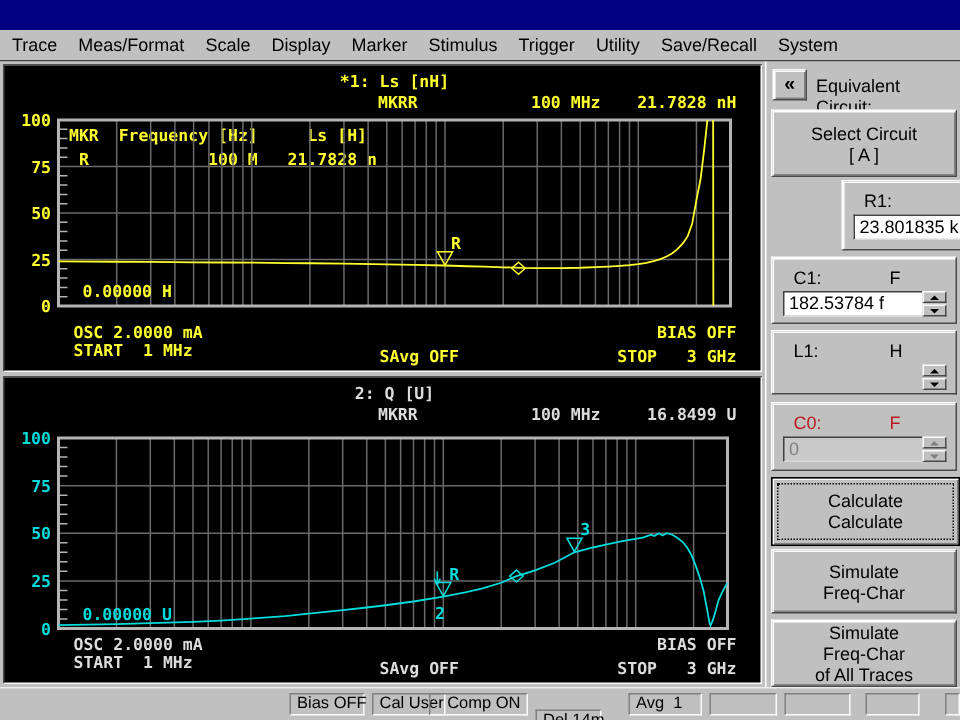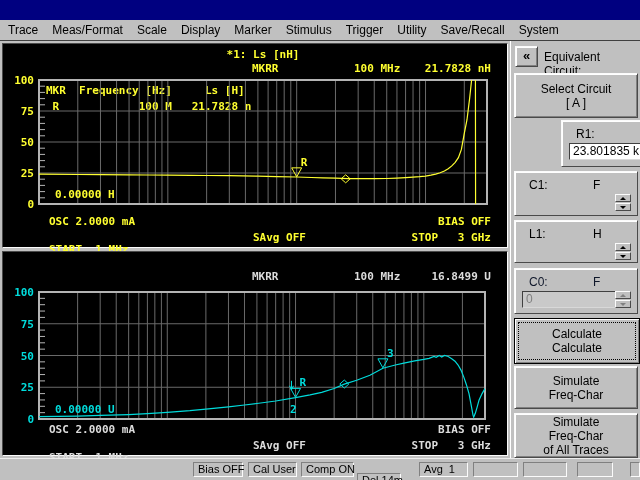--- a/index.html
+++ b/index.html
@@ -26,21 +26,21 @@
   .panel-0 .ctext{color:#ffff30;}
   .panel-1 .ctext{color:#dcdcdc;}
   .c-title{left:36px;width:448px;top:5px;text-align:center;}
   .r-mkr{left:249px;top:19px;}
   .r-freq{left:351px;top:19px;}
   .r-val{left:336px;width:152px;top:19px;text-align:right;}
   .mt-h{left:43px;top:41px;}
   .mt-r{left:43px;top:57px;}
   .f-osc{left:46px;top:172px;}
   .f-bias{left:336px;width:152px;top:172px;text-align:right;}
-  .f-start{left:46px;top:200px;}
+  .f-start{left:46px;top:184px;}
   .f-savg{left:250px;top:188px;}
   .f-stop{left:336px;width:152px;top:188px;text-align:right;}
   
   #sidebar{position:absolute;left:510px;top:41px;width:130px;height:417px;background:#c0c0c0;
            border-left:1px solid #fff;box-sizing:border-box;}
   .raised{background:#c0c0c0;border:1px solid;border-color:#fbfbfb #4a4a4a #4a4a4a #fbfbfb;
           box-shadow:inset 1px 1px 0 #fff, inset -1px -1px 0 #808080;box-sizing:border-box;}
   #collapse-btn{position:absolute;left:4px;top:5px;width:23px;height:21px;
                 font:bold 13px "Liberation Sans",sans-serif;text-align:center;line-height:18px;padding:0;cursor:default;}
   #sb-header{position:absolute;left:33px;top:9px;font:12px "Liberation Sans",sans-serif;color:#000;}
@@ -61,21 +61,21 @@
            border:1px solid;border-color:#404040 #d8d8d8 #d8d8d8 #404040;
            font:12px "Liberation Sans",sans-serif;padding:0 3px;line-height:15px;overflow:hidden;}
   .spin{position:absolute;left:100px;top:22px;width:16px;height:17px;}
   .spin-up,.spin-dn{position:absolute;left:0;width:16px;height:8px;background:#c0c0c0;
            border:1px solid;border-color:#fbfbfb #4a4a4a #4a4a4a #fbfbfb;box-sizing:border-box;}
   .spin-up{top:0;} .spin-dn{top:9px;}
   .spin-up::after{content:"";position:absolute;left:4px;top:2px;border-left:3px solid transparent;
            border-right:3px solid transparent;border-bottom:3px solid #000;}
   .spin-dn::after{content:"";position:absolute;left:4px;top:2px;border-left:3px solid transparent;
            border-right:3px solid transparent;border-top:3px solid #000;}
-  .disabled .g-name,.disabled .g-unit{color:#0f172a;}
+  .disabled .g-name,.disabled .g-unit{color:#b91c1c;}
   .disabled .g-input{background:#c9c9c9;color:#808080;}
   .disabled .spin-up::after{border-bottom-color:#808080;}
   .disabled .spin-dn::after{border-top-color:#808080;}
   #btn-calc{top:277px;height:44px;border:1px solid #000;box-shadow:inset 1px 1px 0 #fff, inset -1px -1px 0 #808080;}
   #btn-calc::before{content:"";position:absolute;left:3px;top:3px;right:3px;bottom:3px;border:1px dotted #000;}
   #btn-sim1{top:325px;height:43px;}
   #btn-sim2{top:372px;height:45px;}
   
   #status-bar{position:absolute;left:0;top:458px;width:640px;height:22px;background:#c0c0c0;
               border-top:1px solid #ececec;box-sizing:border-box;}
@@ -176,20 +176,21 @@
           <rect x="36" y="36" width="448" height="124"></rect>
         </clipPath>
         <polyline points="36.0,130.2 74.8,130.5 97.5,130.6 126.1,130.9 144.9,131.0 164.8,131.1 187.5,131.4 203.6,131.5 226.3,131.7 254.9,132.2 273.7,132.6 293.7,133.0 308.4,133.5 320.0,133.8 332.5,134.2 345.0,134.6 355.2,134.7 371.3,134.7 383.7,134.5 393.9,134.1 402.6,133.7 410.0,133.2 416.6,132.7 422.5,132.1 427.9,131.2 432.7,130.1 437.2,128.8 441.4,127.0 445.2,124.8 448.8,121.9 452.2,118.3 455.4,113.6 458.4,105.4 461.3,89.3 464.0,75.7 466.6,54.6 468.6,36.0 469.6,17.4 472.4,17.4 472.6,178.6" fill="none" stroke="#ffff30" stroke-width="1.2" clip-path="url(#clip0)"></polyline>
         <polygon points="288.6844275372383,123.844 298.6844275372383,123.844 293.6844275372383,132.844" fill="none" stroke="#ffff30" stroke-width="1"></polygon>
         <text x="297.6844275372383" y="121.844" fill="#ffff30" font-family="&quot;DejaVu Sans Mono&quot;,monospace" font-size="11" font-weight="bold">R</text>
         <polygon points="342.67168561907715,130.828 347.17168561907715,134.828 342.67168561907715,138.828 338.17168561907715,134.828" fill="none" stroke="#ffff30" stroke-width="1"></polygon>
       </svg>
     </div>
 
   <div class="panel panel-1" id="panel-1">
+    <div class="ov ctext c-title">2: Q [U]</div>
     <div class="ov ctext r-mkr">MKRR</div>
     <div class="ov ctext r-freq">100 MHz</div>
     <div class="ov ctext r-val">16.8499 U</div>
     <div class="ov ctext f-osc">OSC 2.0000 mA</div>
     <div class="ov ctext f-bias">BIAS OFF</div>
     <div class="ov ctext f-start">START  1 MHz</div>
     <div class="ov ctext f-savg">SAvg OFF</div>
     <div class="ov ctext f-stop">STOP   3 GHz</div>
   <svg width="504" height="203">
         <line x1="74.61222207419397" y1="40" x2="74.61222207419397" y2="167" stroke="#6a6a6a" stroke-width="1"></line>
@@ -279,20 +280,21 @@
     <div class="g-input">23.801835 k</div>
     <div class="spin">
       <div class="spin-up"></div>
       <div class="spin-dn"></div>
     </div>
   </div>
 
   <div id="g-c1" class="group">
     <span class="g-name">C1:</span>
     <span class="g-unit">F</span>
+    <div class="g-input">182.53784 f</div>
     <div class="spin">
       <div class="spin-up"></div>
       <div class="spin-dn"></div>
     </div>
   </div>
 
   <div id="g-l1" class="group">
     <span class="g-name">L1:</span>
     <span class="g-unit">H</span>
     <div class="spin">
@@ -322,20 +324,20 @@
   <div id="btn-sim2" class="sb-btn raised">
     <span>Simulate</span>
     <span>Freq-Char</span>
     <span>of All Traces</span>
   </div>
 </div>
 
 <div id="status-bar">
   <div class="st-cell" style="left:193px;width:50px;">Bias OFF</div>
   <div class="st-cell" style="left:248px;width:49px;">Cal User</div>
-  <div class="st-cell" style="left:301px;width:53px;text-align:right;">Comp ON</div>
+  <div class="st-cell" style="left:286px;width:66px;text-align:right;">Comp ON</div>
   <div class="st-cell" style="left:357px;width:44px;margin-top:11px;">Del 14m</div>
   <div class="st-cell" style="left:419px;width:49px;">Avg  1</div>
   <div class="st-cell" style="left:473px;width:45px;"></div>
   <div class="st-cell" style="left:523px;width:44px;"></div>
   <div class="st-cell" style="left:577px;width:36px;"></div>
   <div class="st-cell" style="left:630px;width:10px;"></div>
 </div>
 
 </body></html>

